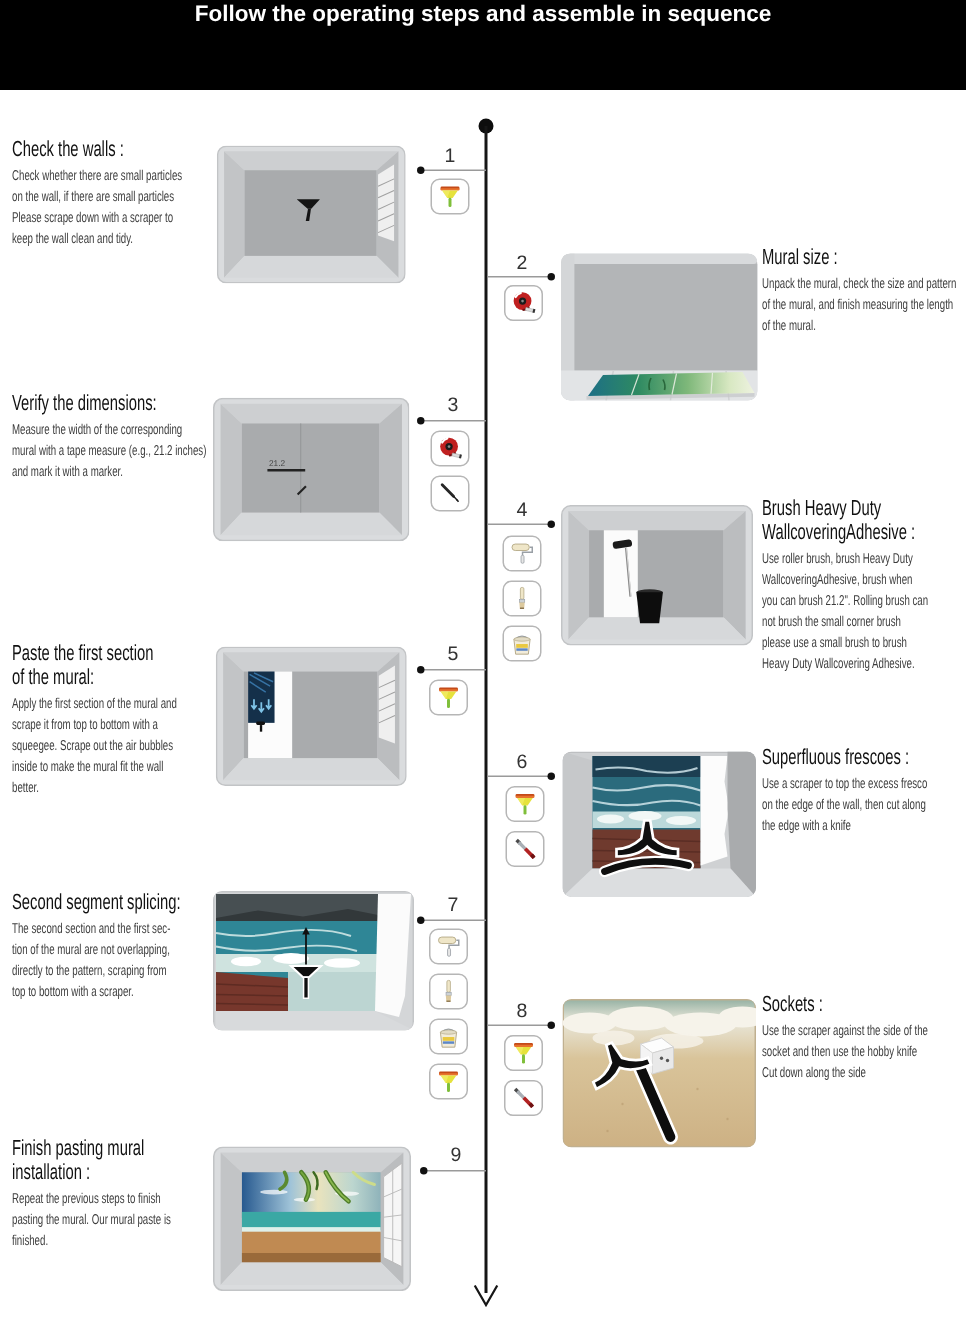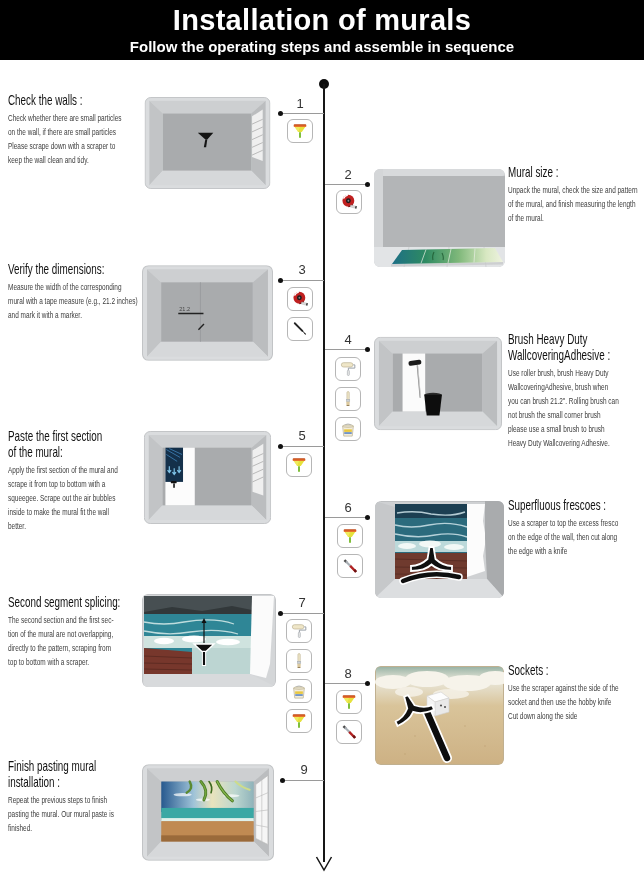--- a/index.html
+++ b/index.html
@@ -87,21 +87,20 @@
         <polygon points="5,4 125,4 110,17 19,17" fill="#cdcfd1"></polygon>
         <polygon points="5,4 19,17 19,76 5,91" fill="#c2c4c6"></polygon>
         <polygon points="125,4 125,91 110,76 110,17" fill="#bbbdbf"></polygon>
         <polygon points="19,76 110,76 125,91 5,91" fill="#d6d8da"></polygon>
         <rect x="19" y="17" width="91" height="59" fill="#a9abad"></rect>
       </symbol>
     </defs>
   </svg>
 
   <header class="hdr">
-    <h1>Installation of murals</h1>
     <h2>Follow the operating steps and assemble in sequence</h2>
   </header>
 
   <div class="tl-dot"></div>
   <div class="tl-line"></div>
   <div class="tl-arrow">
     <svg width="18" height="18">
         <path d="M1.5,3 L9,16 L16.5,3" stroke="#161616" fill="none" stroke-width="1.5"></path>
       </svg>
   </div>

